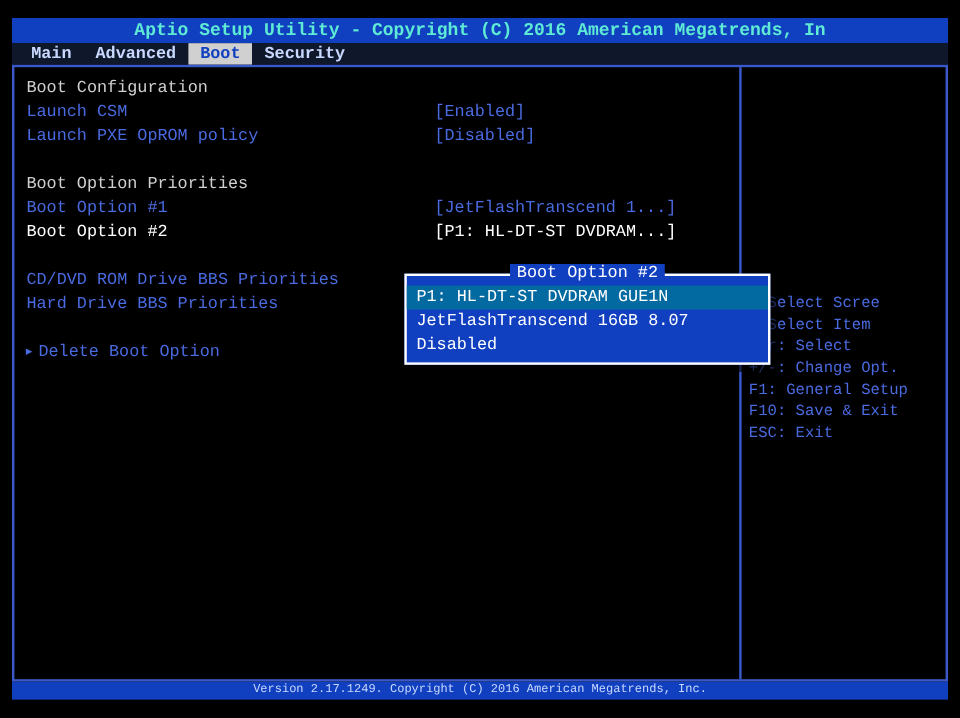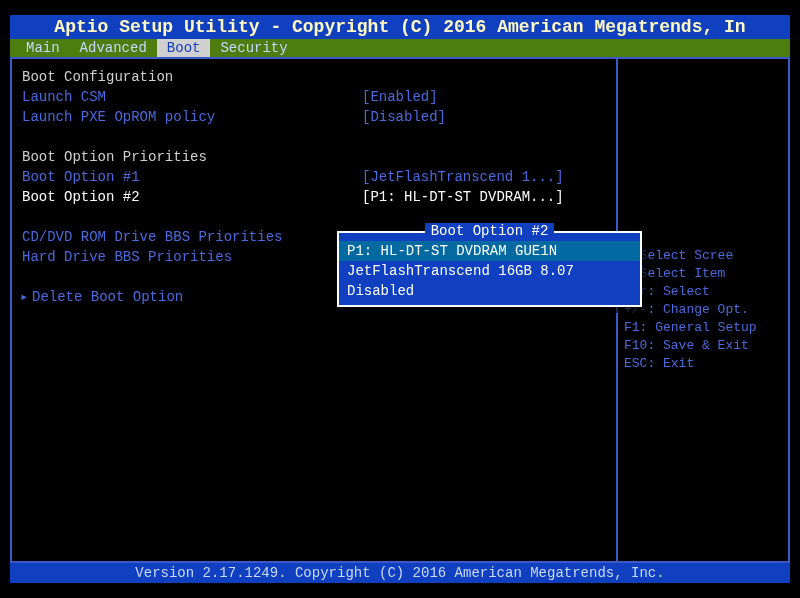--- a/index.html
+++ b/index.html
@@ -17,32 +17,33 @@
     top: 15px;
     left: 10px;
     right: 10px;
     bottom: 15px;
     background: #0a0a0a;
     display: flex;
     flex-direction: column;
   }
   .titlebar {
     background: #1040c0;
-    color: #fef9c3;
+    color: #5eead4;
     text-align: center;
     padding: 2px 0;
     font-weight: bold;
-    font-size: 18px;
+    font-size: 15px;
   }
   .menubar {
-    background: #4d7c0f;
+    background: #0f172a;
     color: #c8d8ff;
     display: flex;
     padding: 0 6px;
     font-size: 14px;
+    font-weight: bold;
   }
   .menuitem {
     padding: 1px 10px;
     cursor: pointer;
   }
   .menuitem.active {
     background: #d0d0d0;
     color: #1040c0;
   }
   .main {
@@ -80,21 +81,21 @@
     left: -2px;
     color: #4a6ae0;
   }
   .blank { height: 20px; }
   .help-block { margin-top: 180px; line-height: 18px; }
   .footer {
     background: #1040c0;
     color: #c8d8ff;
     text-align: center;
     padding: 2px 0;
-    font-size: 14px;
+    font-size: 10px;
   }
   
   .popup {
     position: absolute;
     left: 325px;
     top: 172px;
     width: 305px;
     background: #1040c0;
     border: 2px solid #fff;
     color: #fff;

